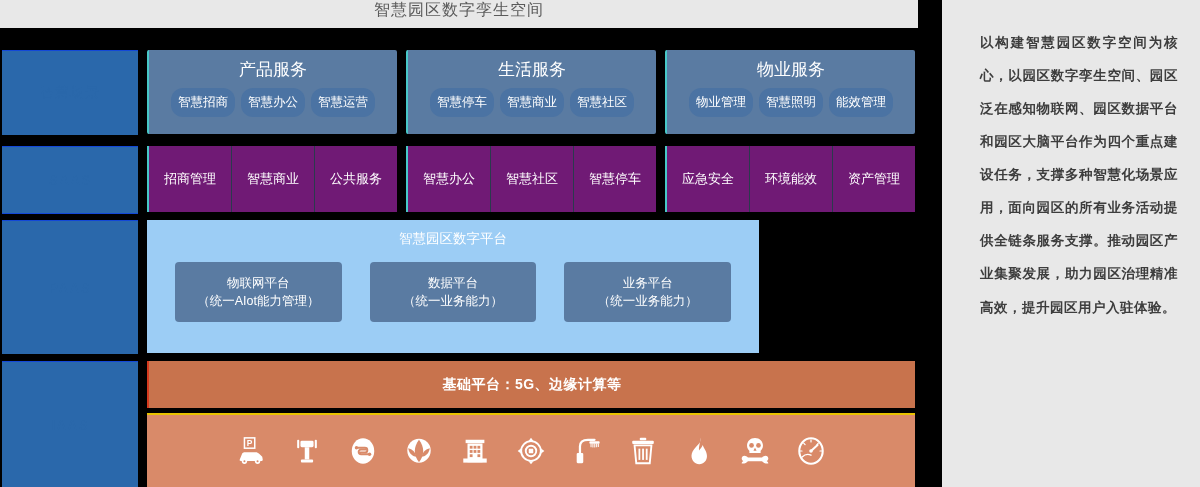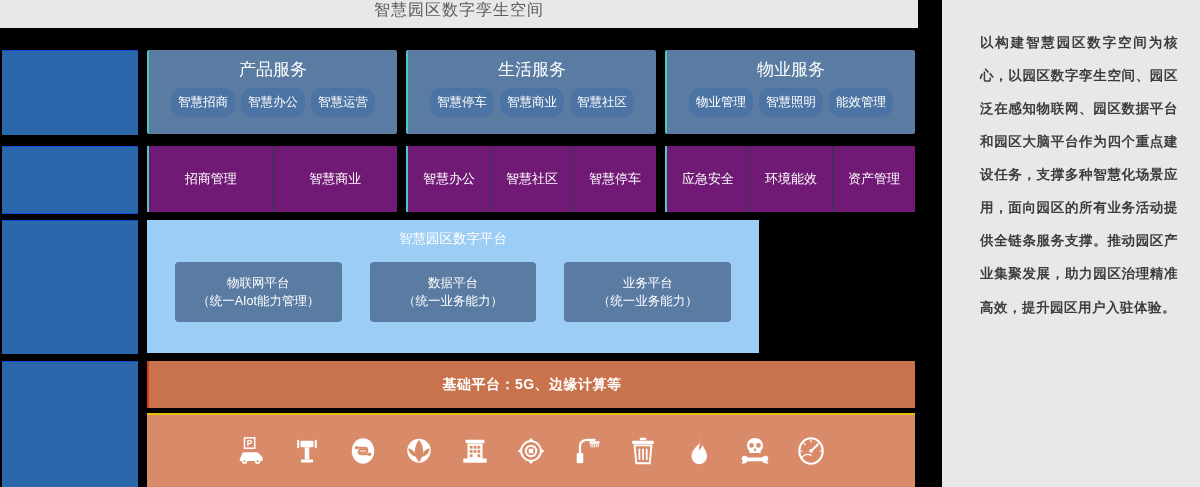--- a/index.html
+++ b/index.html
@@ -144,20 +144,21 @@
           <div class="scene-chip">智慧照明</div>
           <div class="scene-chip">能效管理</div>
         </div>
       </div>
     </div>
 
     <div class="saas-area">
       <div class="saas-group">
         <div class="saas-cell">招商管理</div>
         <div class="saas-cell">智慧商业</div>
+        <div class="saas-cell">公共服务</div>
       </div>
       <div class="saas-group">
         <div class="saas-cell">智慧办公</div>
         <div class="saas-cell">智慧社区</div>
         <div class="saas-cell">智慧停车</div>
       </div>
       <div class="saas-group">
         <div class="saas-cell">应急安全</div>
         <div class="saas-cell">环境能效</div>
         <div class="saas-cell">资产管理</div>

